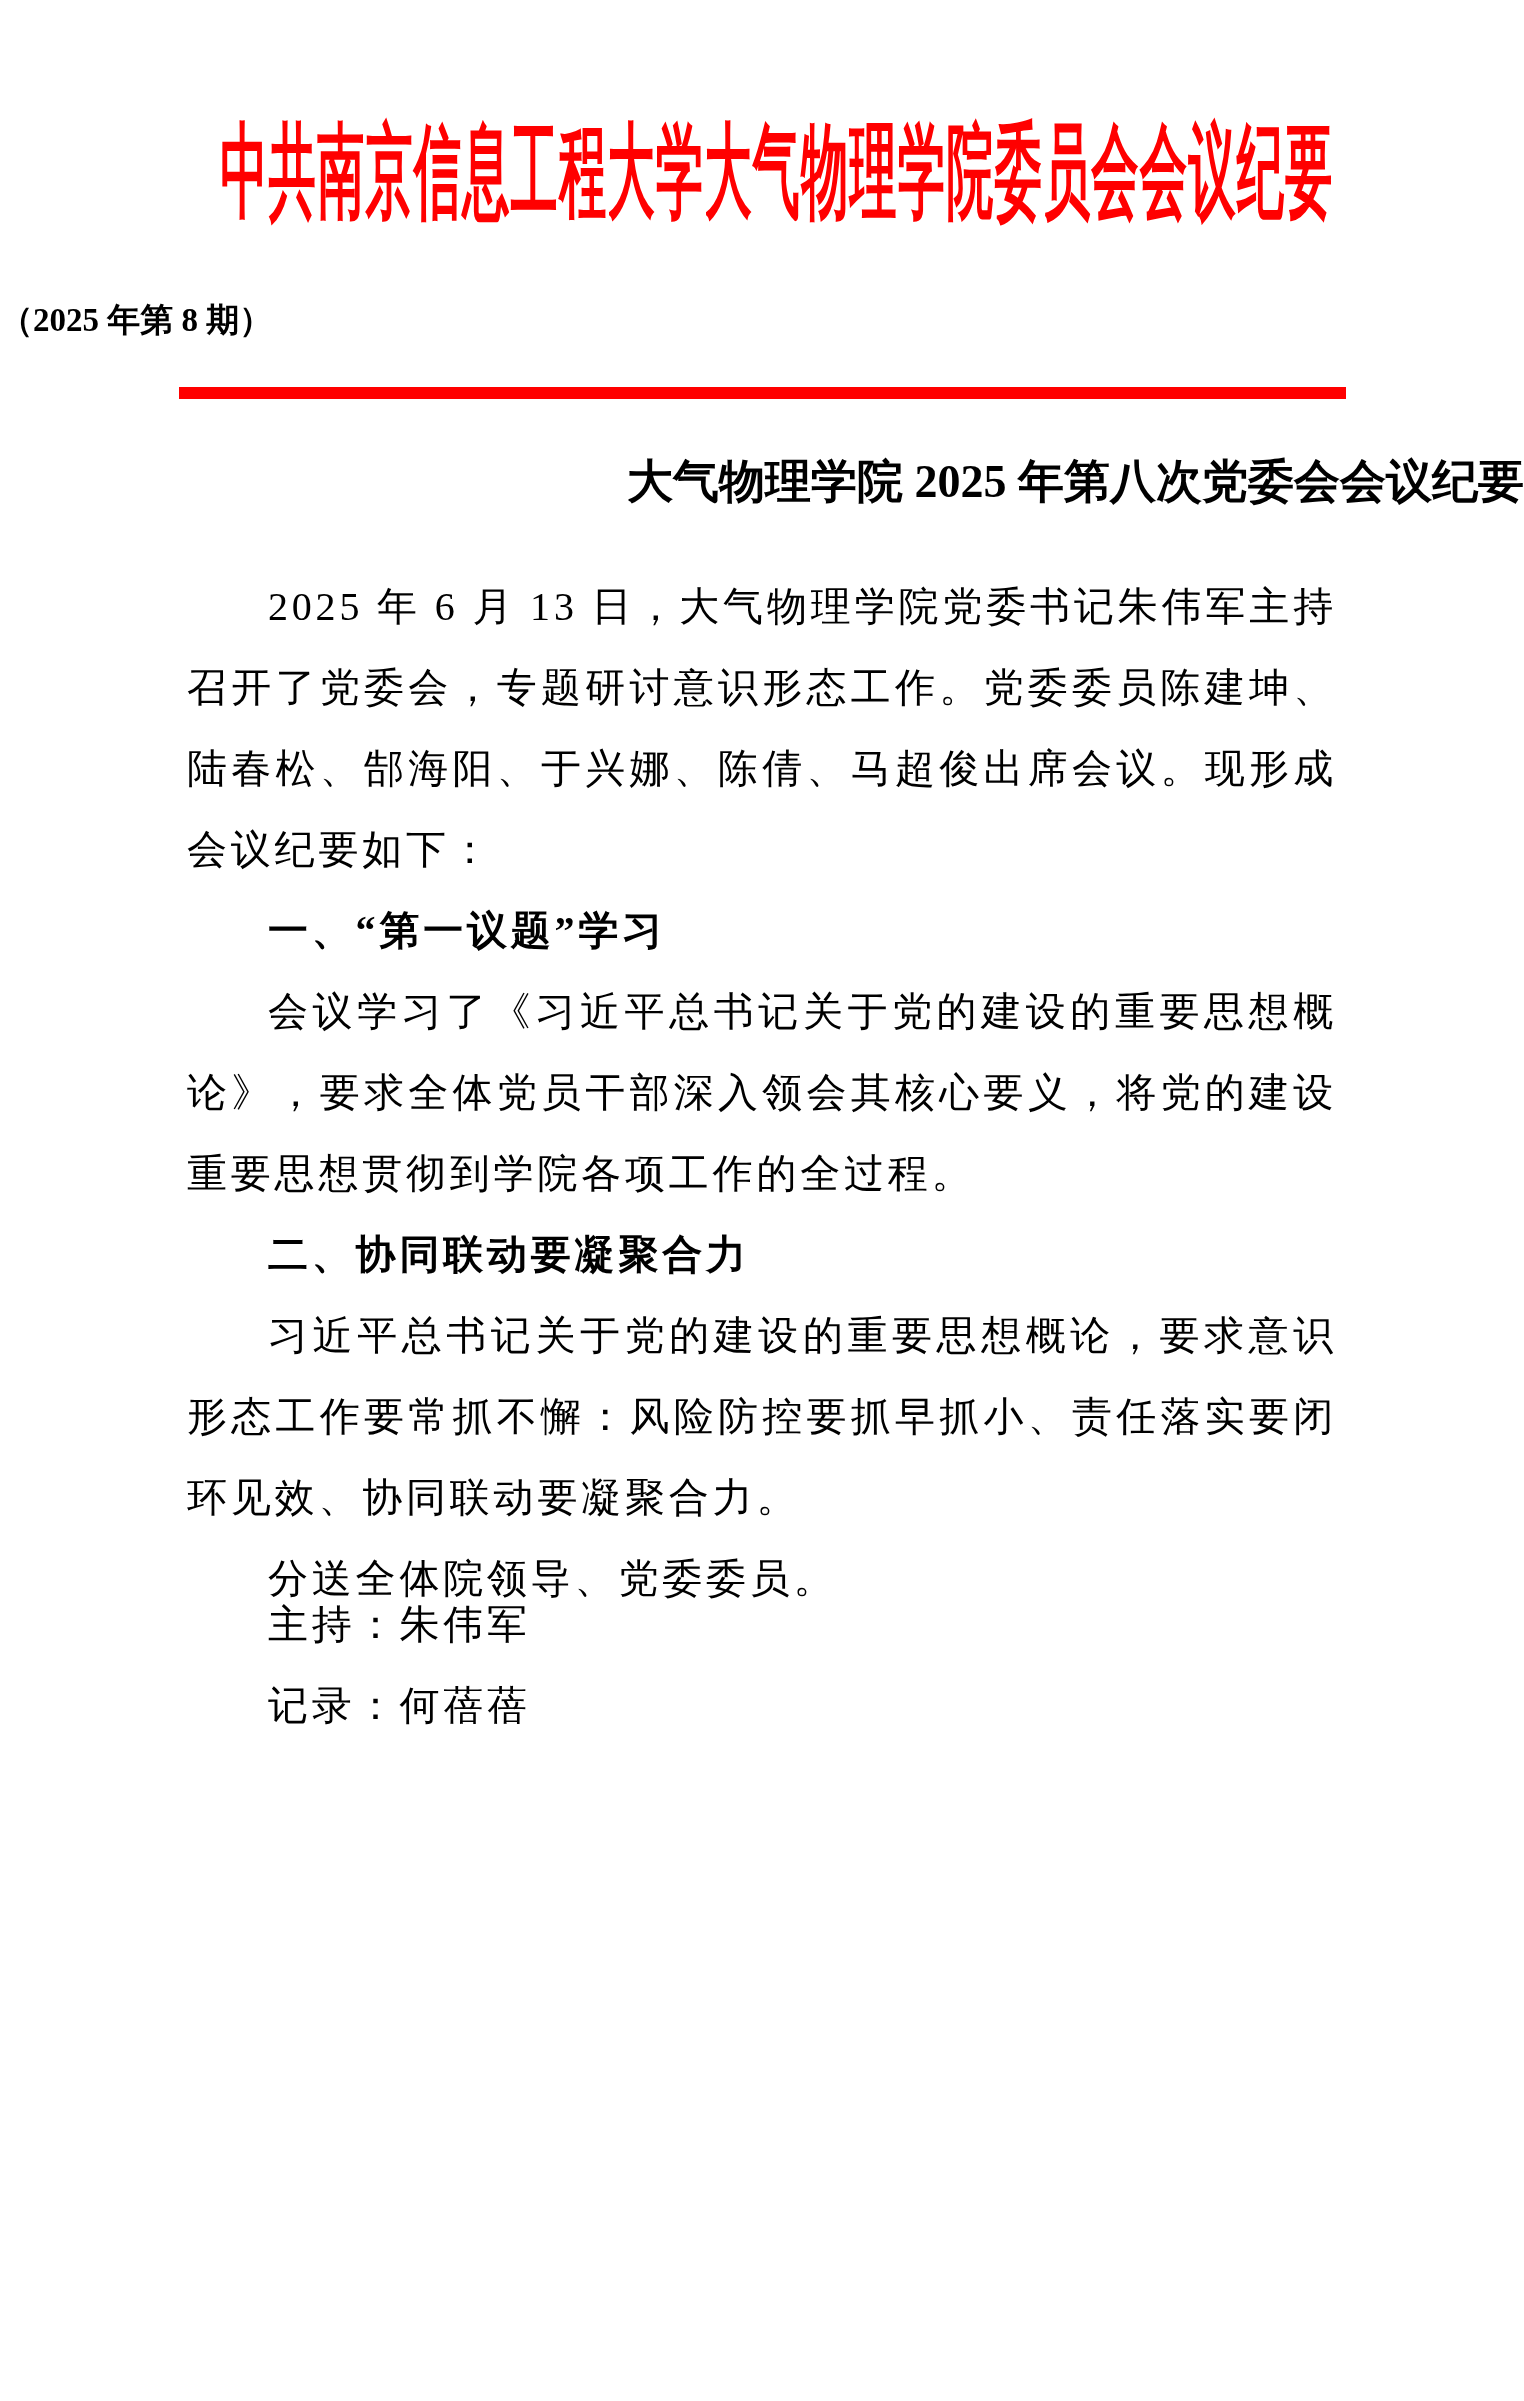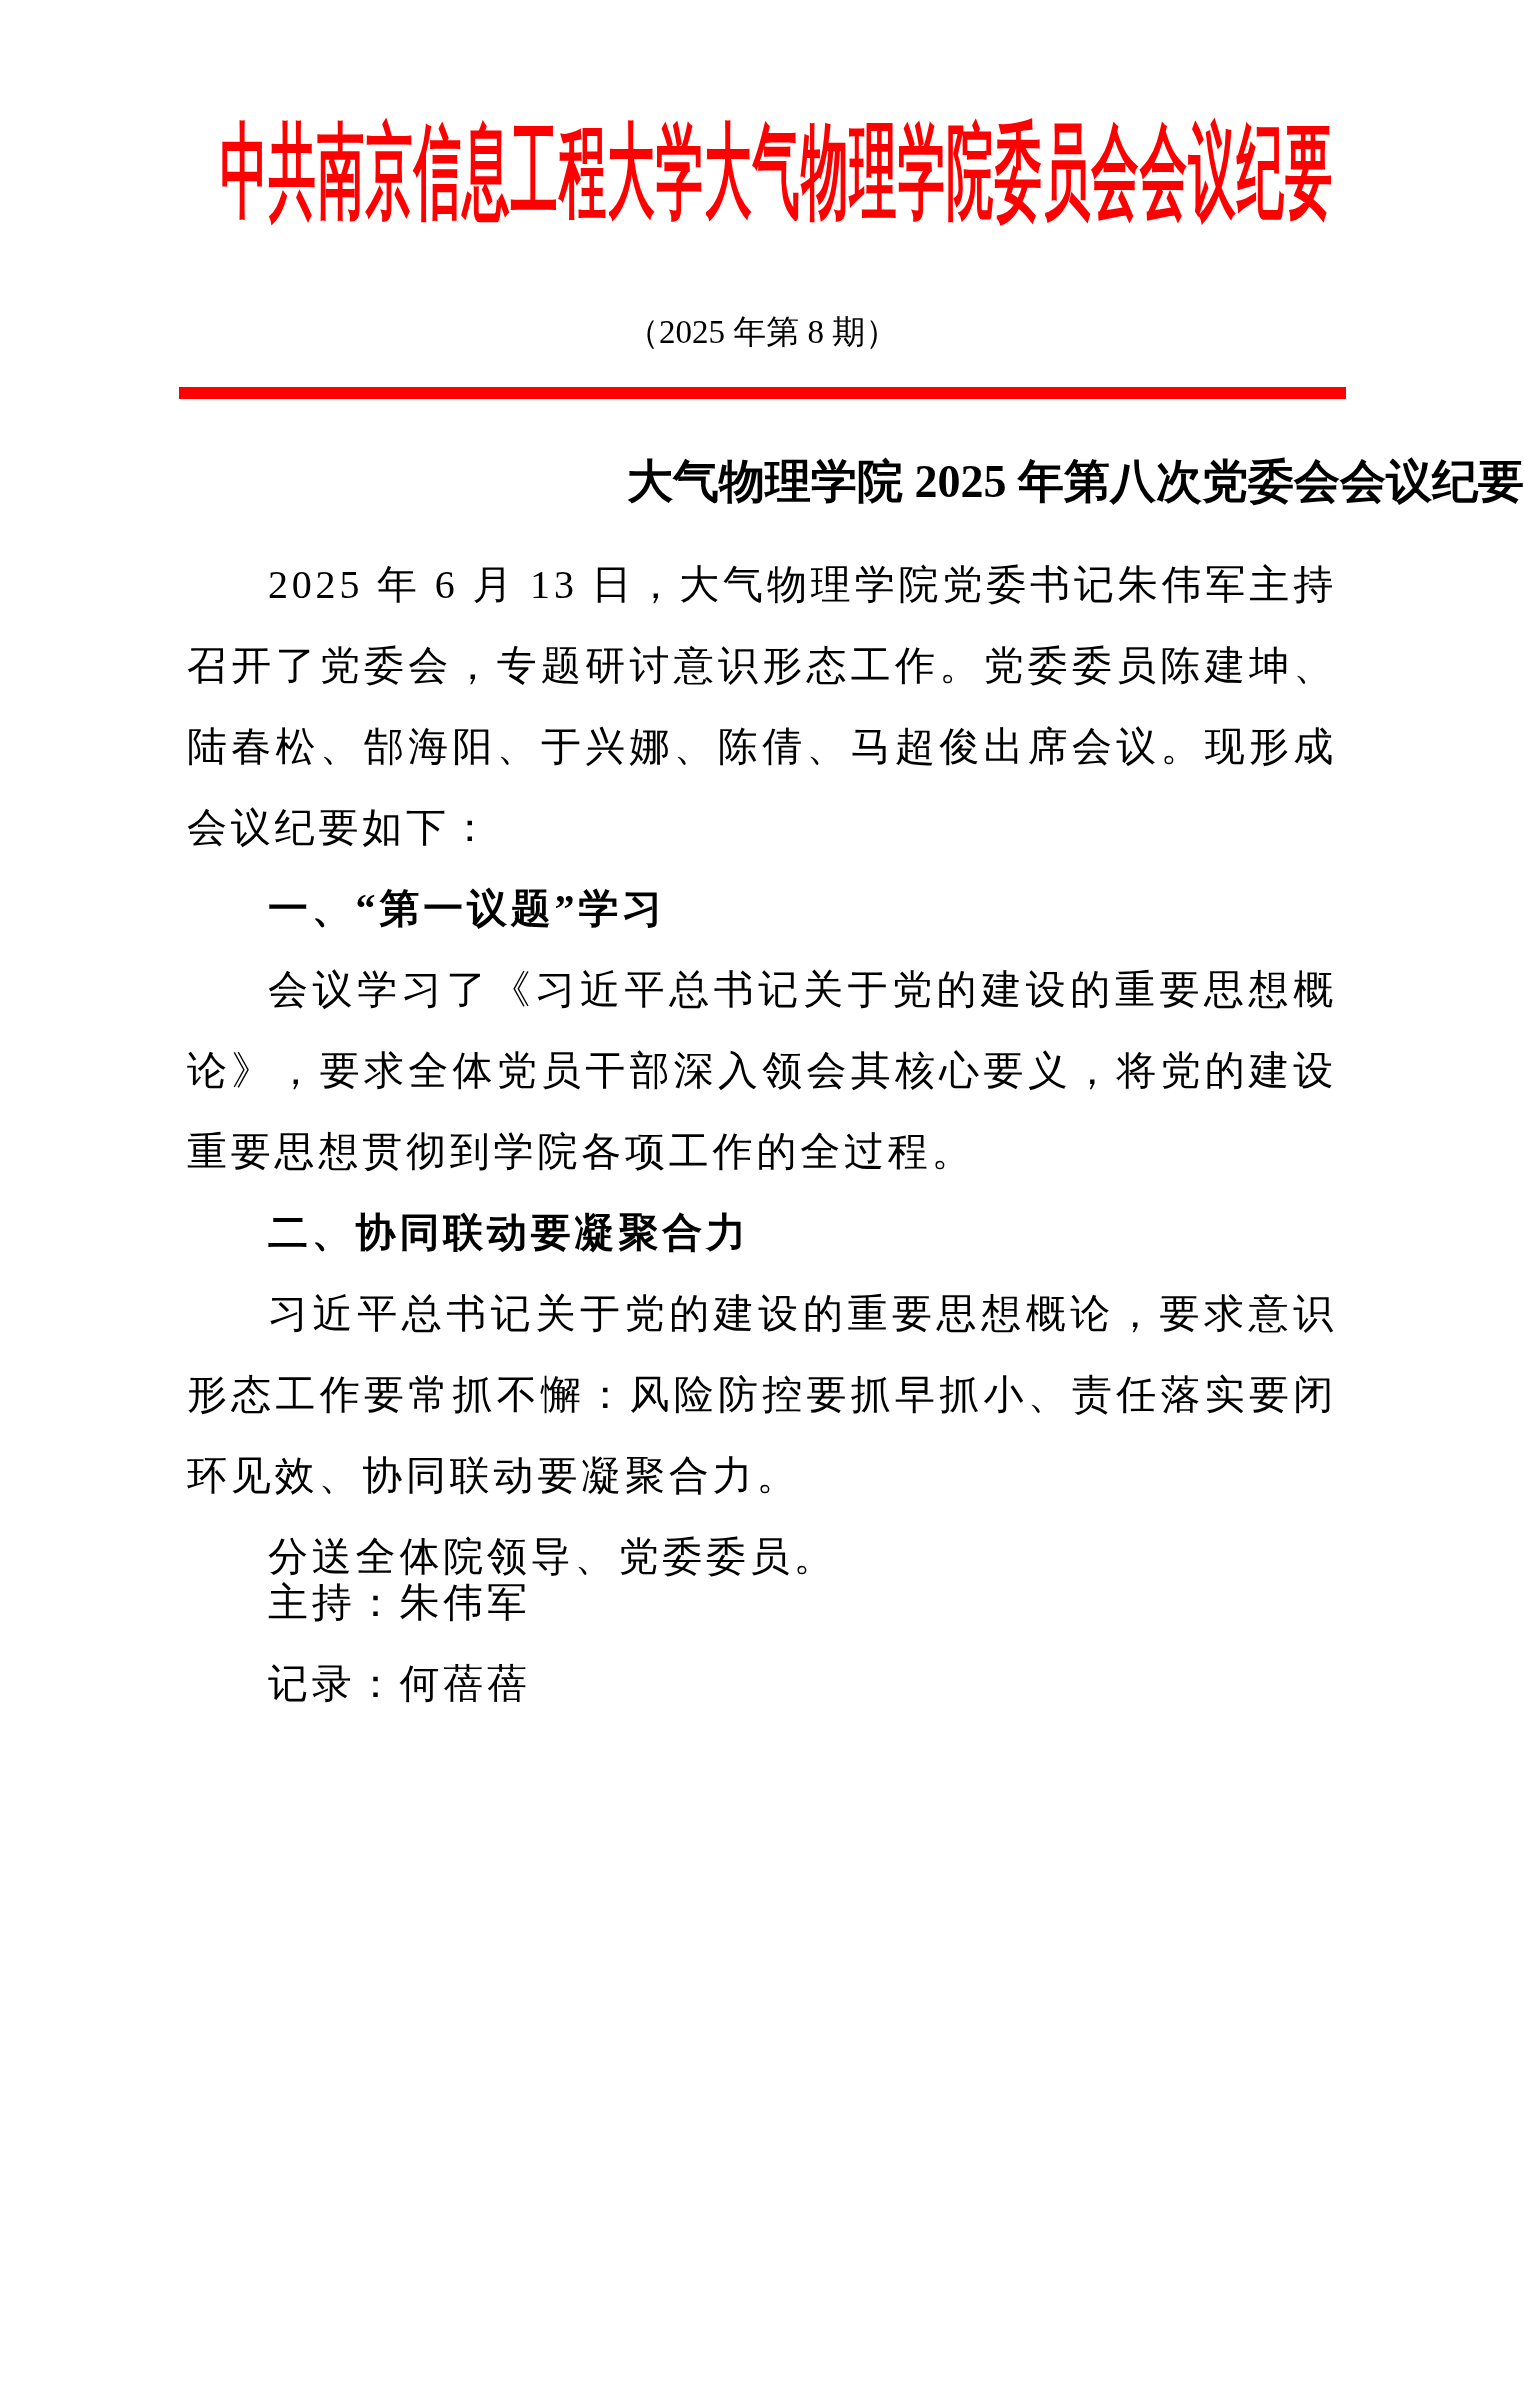--- a/index.html
+++ b/index.html
@@ -24,25 +24,25 @@
     line-height: 47px;
     font-weight: bold;
     color: #FF0000;
     letter-spacing: 1.4px;
     white-space: nowrap;
     transform: scaleY(2.2);
   }
   
   .issue {
     position: absolute;
-    top: 315px; left: 0;
+    top: 303px; left: 0;
     width: 100%;
-    text-align: center;
     font-size: 33px;
     line-height: 35px;
+    font-weight: bold;
   }
   
   .red-rule {
     position: absolute;
     top: 387px; left: 179px;
     width: 1167px; height: 11.5px;
     background: #FF0000;
   }
   
   .doc-title {
@@ -52,21 +52,21 @@
     margin: 0;
     text-align: right;
     font-size: 46px;
     line-height: 49px;
     font-weight: bold;
     white-space: nowrap;
   }
   
   .body-block {
     position: absolute;
-    top: 544px; left: 187px;
+    top: 566px; left: 187px;
     width: 1150px;
     font-size: 40px;
     line-height: 81px;
     letter-spacing: 3.8px;
     text-align: justify;
     word-break: break-all;
   }
   .para { margin: 0; text-indent: 81px; }
   .heading { font-weight: bold; }
   .line-host { margin-top: -35px; }

